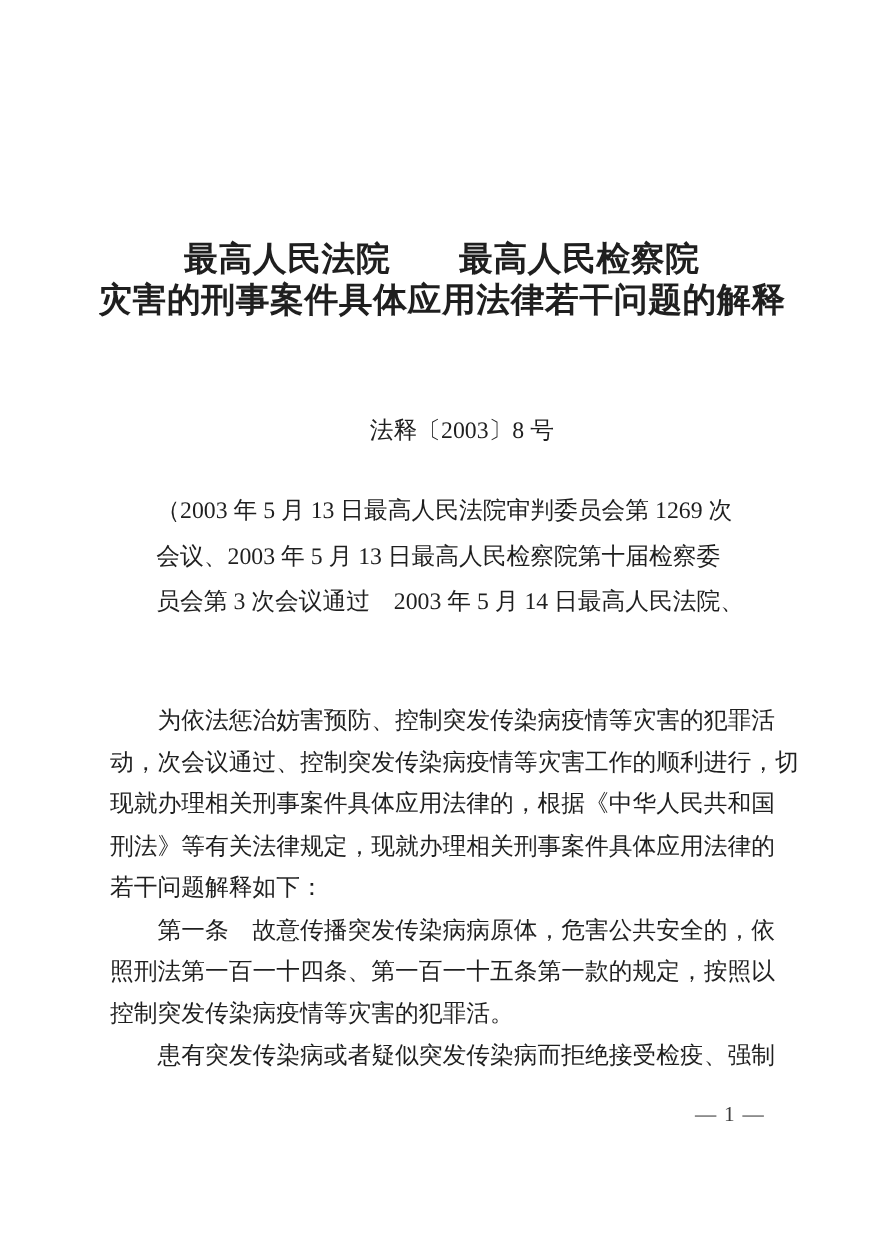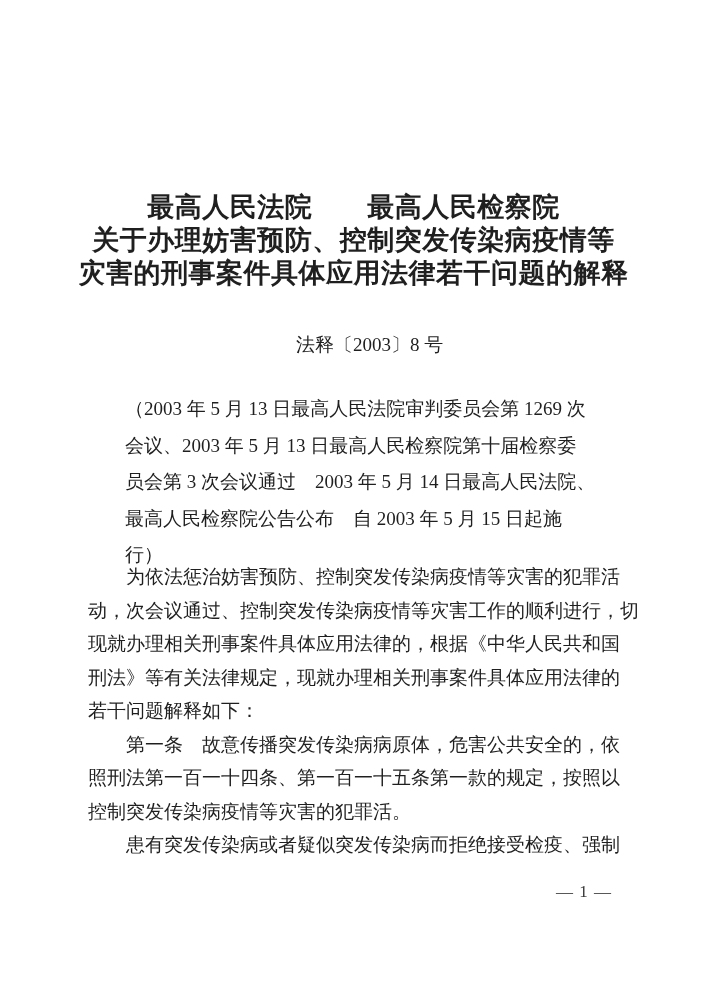--- a/index.html
+++ b/index.html
@@ -61,31 +61,29 @@
     letter-spacing: 1px;
   }
 </style>
 </head>
 <body>
 
 <div class="page">
 
   <div class="title-block">
       <div class="">最高人民法院　　最高人民检察院</div>
-      <div class="">关于办理妨害预防、控制突发传染病疫情等</div>
       <div class="">灾害的刑事案件具体应用法律若干问题的解释</div>
     </div>
 
   <div class="doc-number">法释〔2003〕8 号</div>
 
   <div class="promulgation-block">
       <div class="">（2003 年 5 月 13 日最高人民法院审判委员会第 1269 次</div>
       <div class="">会议、2003 年 5 月 13 日最高人民检察院第十届检察委</div>
       <div class="">员会第 3 次会议通过　2003 年 5 月 14 日最高人民法院、</div>
-      <div class="">最高人民检察院公告公布　自 2003 年 5 月 15 日起施行）</div>
     </div>
 
   <div class="body-block">
 
     <div>
         <div class="body-line">　　为依法惩治妨害预防、控制突发传染病疫情等灾害的犯罪活</div>
         <div class="body-line">动，次会议通过、控制突发传染病疫情等灾害工作的顺利进行，切</div>
         <div class="body-line">现就办理相关刑事案件具体应用法律的，根据《中华人民共和国</div>
         <div class="body-line">刑法》等有关法律规定，现就办理相关刑事案件具体应用法律的</div>
         <div class="body-line">若干问题解释如下：</div>

